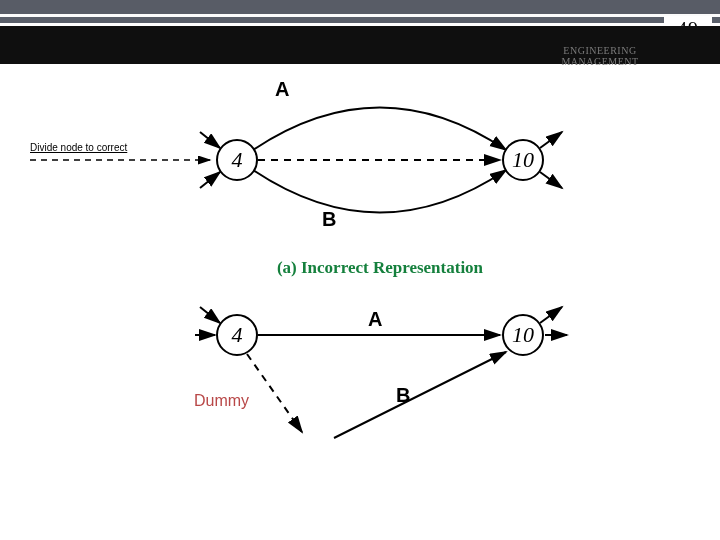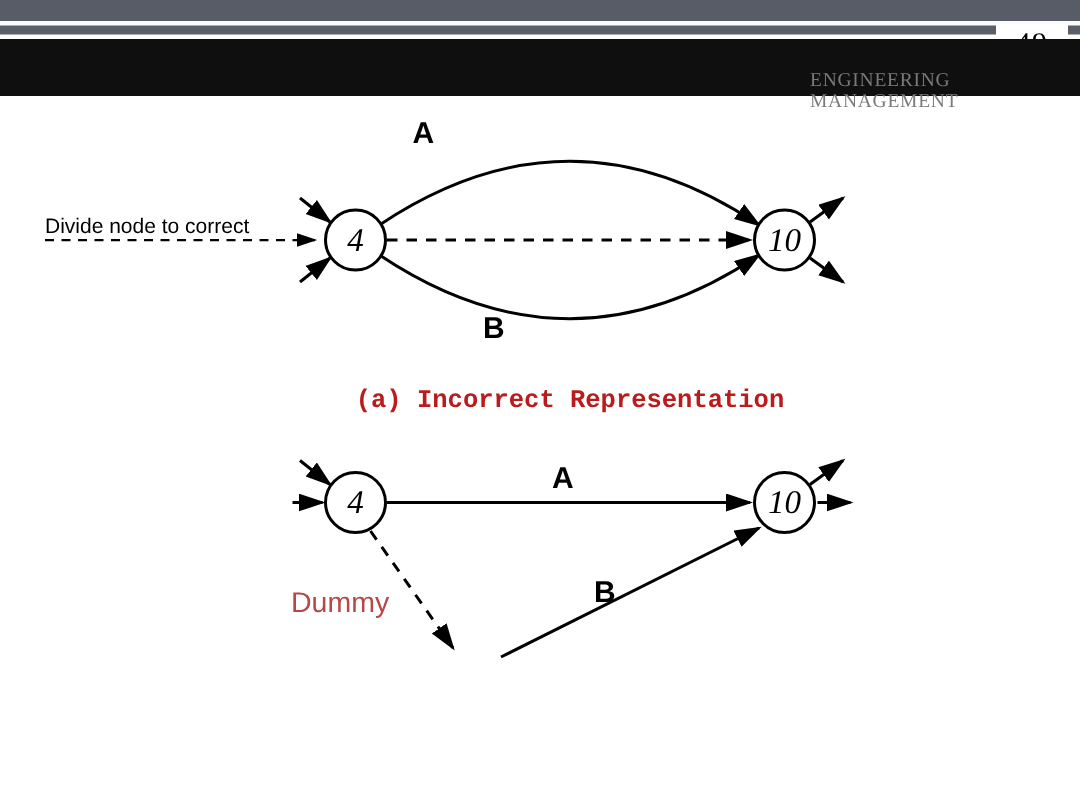--- a/index.html
+++ b/index.html
@@ -50,25 +50,26 @@
   .black-band {
     position: absolute;
     top: 26px; left: 0; right: 0;
     height: 38px;
     background: #0f0f0f;
   }
   .header-label {
     position: absolute;
     top: 46px; right: 60px;
     width: 120px;
-    font-size: 13px;
+    font-size: 10px;
     font-family: "Times New Roman", Times, serif;
     color: #7a7a7a;
     line-height: 1.05;
     letter-spacing: 0.5px;
+    text-align: center;
   }
   .node {
     position: absolute;
     width: 42px; height: 42px;
     border: 2px solid #000;
     border-radius: 50%;
     background: #fff;
     display: flex;
     align-items: center;
     justify-content: center;
@@ -81,37 +82,38 @@
   .label {
     position: absolute;
     font-family: Arial, sans-serif;
     font-weight: bold;
     font-size: 20px;
     color: #000;
     z-index: 3;
   }
   .caption {
     position: absolute;
-    font-family: Liberation Mono, monospace;
+    font-family: Liberation Serif, serif;
     font-weight: bold;
     font-size: 17px;
-    color: #b91c1c;
+    color: #15803d;
     text-align: center;
   }
   .hint {
     position: absolute;
     font-family: Arial, sans-serif;
-    font-size: 14px;
+    font-size: 10px;
     color: #000;
     z-index: 3;
+    text-decoration: underline;
   }
   .dummy-label {
     position: absolute;
     font-family: Arial, sans-serif;
-    font-size: 19px;
+    font-size: 16px;
     color: #b84747;
     z-index: 3;
   }
   svg.lines {
     position: absolute;
     top: 0; left: 0;
     width: 720px; height: 540px;
     z-index: 2;
   }
 </style>

